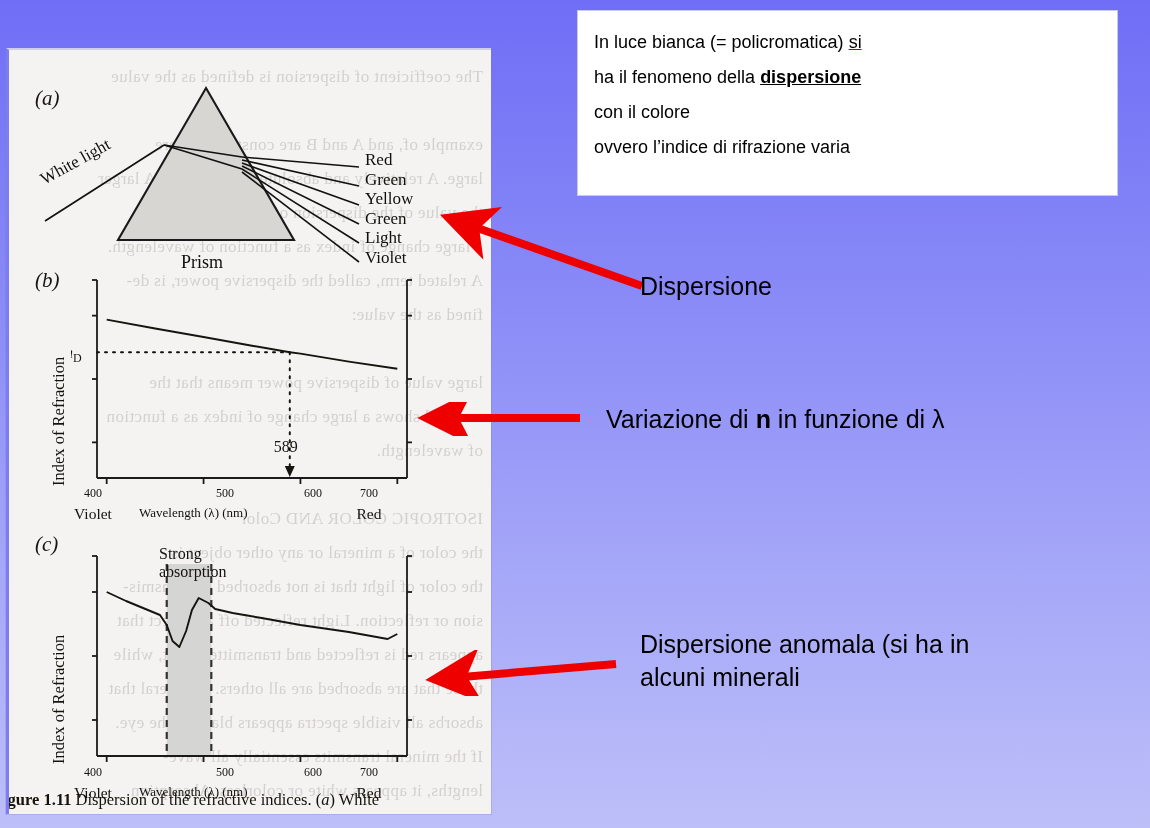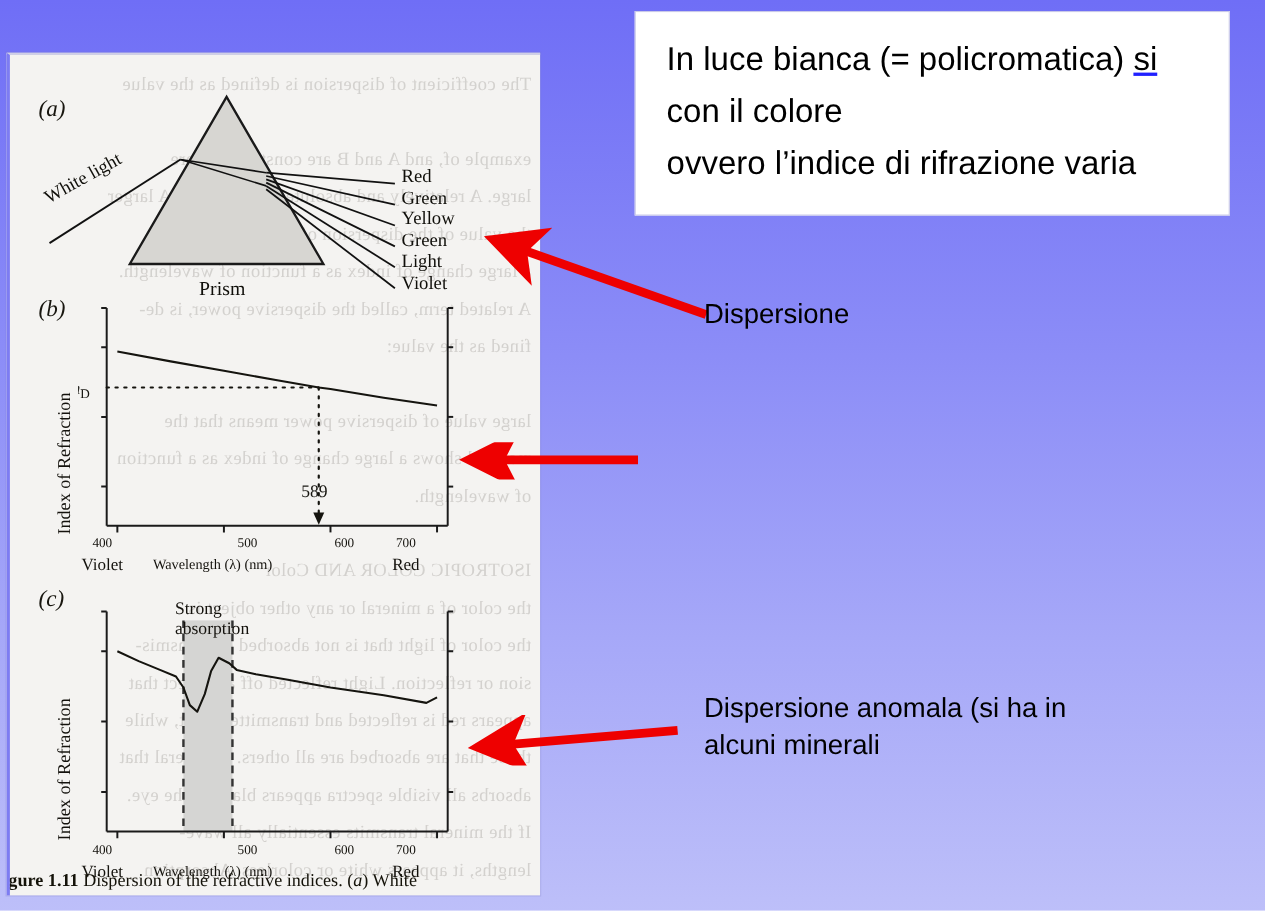--- a/index.html
+++ b/index.html
@@ -62,22 +62,22 @@
   #caption b{font-weight:bold;}
   #caption i{font-style:italic;}
 
   
   #textbox{
     position:absolute;left:577px;top:10px;width:541px;height:186px;
     background:#ffffff;border:1px solid #c9c9e8;
     box-sizing:border-box;padding:14px 16px 0 16px;
   }
   #textbox p{
-    margin:12px;font-family:"Liberation Sans", sans-serif;
-    font-size:30px;line-height:35px;color:#000;
+    margin:0;font-family:"Liberation Sans", sans-serif;
+    font-size:18px;line-height:35px;color:#000;
   }
   .u-blue{text-decoration:underline;text-decoration-color:#2020ff;}
   .bold-u{font-weight:bold;text-decoration:underline;}
 
   
   .callout{
     position:absolute;font-family:"Liberation Sans", sans-serif;
     font-size:25px;line-height:33px;color:#000;white-space:pre-line;
   }
   #callout-1{left:640px;top:270px;}
@@ -240,20 +240,21 @@
 
     <div id="caption">
       <b>igure</b>
       <b>1.11</b>
       <span>Dispersion of the refractive indices. (</span><i>a</i><span>) White</span>
     </div>
   </div>
 
   <div id="textbox">
     <p><span>In luce bianca (= policromatica) </span><span class="u-blue">si</span></p>
+    <p><span>ha il fenomeno della </span><span class="bold-u">dispersione</span></p>
     <p>con il colore</p>
     <p>ovvero l’indice di rifrazione varia</p>
   </div>
 
   <svg class="arrow" style="left:430px;top:200px;width:225px;height:100px;" width="225" height="100">
     <defs>
       <marker id="ah1" markerWidth="7" markerHeight="7" refX="5.4" refY="3.5" orient="auto">
         <polygon points="0,0 7,3.5 0,7 1.8,3.5" fill="#ee0000"></polygon>
       </marker>
     </defs>
@@ -273,17 +274,18 @@
     <defs>
       <marker id="ah3" markerWidth="7" markerHeight="7" refX="5.4" refY="3.5" orient="auto">
         <polygon points="0,0 7,3.5 0,7 1.8,3.5" fill="#ee0000"></polygon>
       </marker>
     </defs>
     <line x1="196" y1="14" x2="18" y2="29" stroke="#ee0000" stroke-width="8" marker-end="url(#ah3)"></line>
   </svg>
 
   <div class="callout" id="callout-1">Dispersione</div>
 
+  <div class="callout" id="callout-2"><span>Variazione di </span><b>n</b><span> in funzione di λ</span></div>
 
   <div class="callout" id="callout-3">Dispersione anomala (si ha in
 alcuni minerali</div>
 
 </div>
 
 </body></html>

